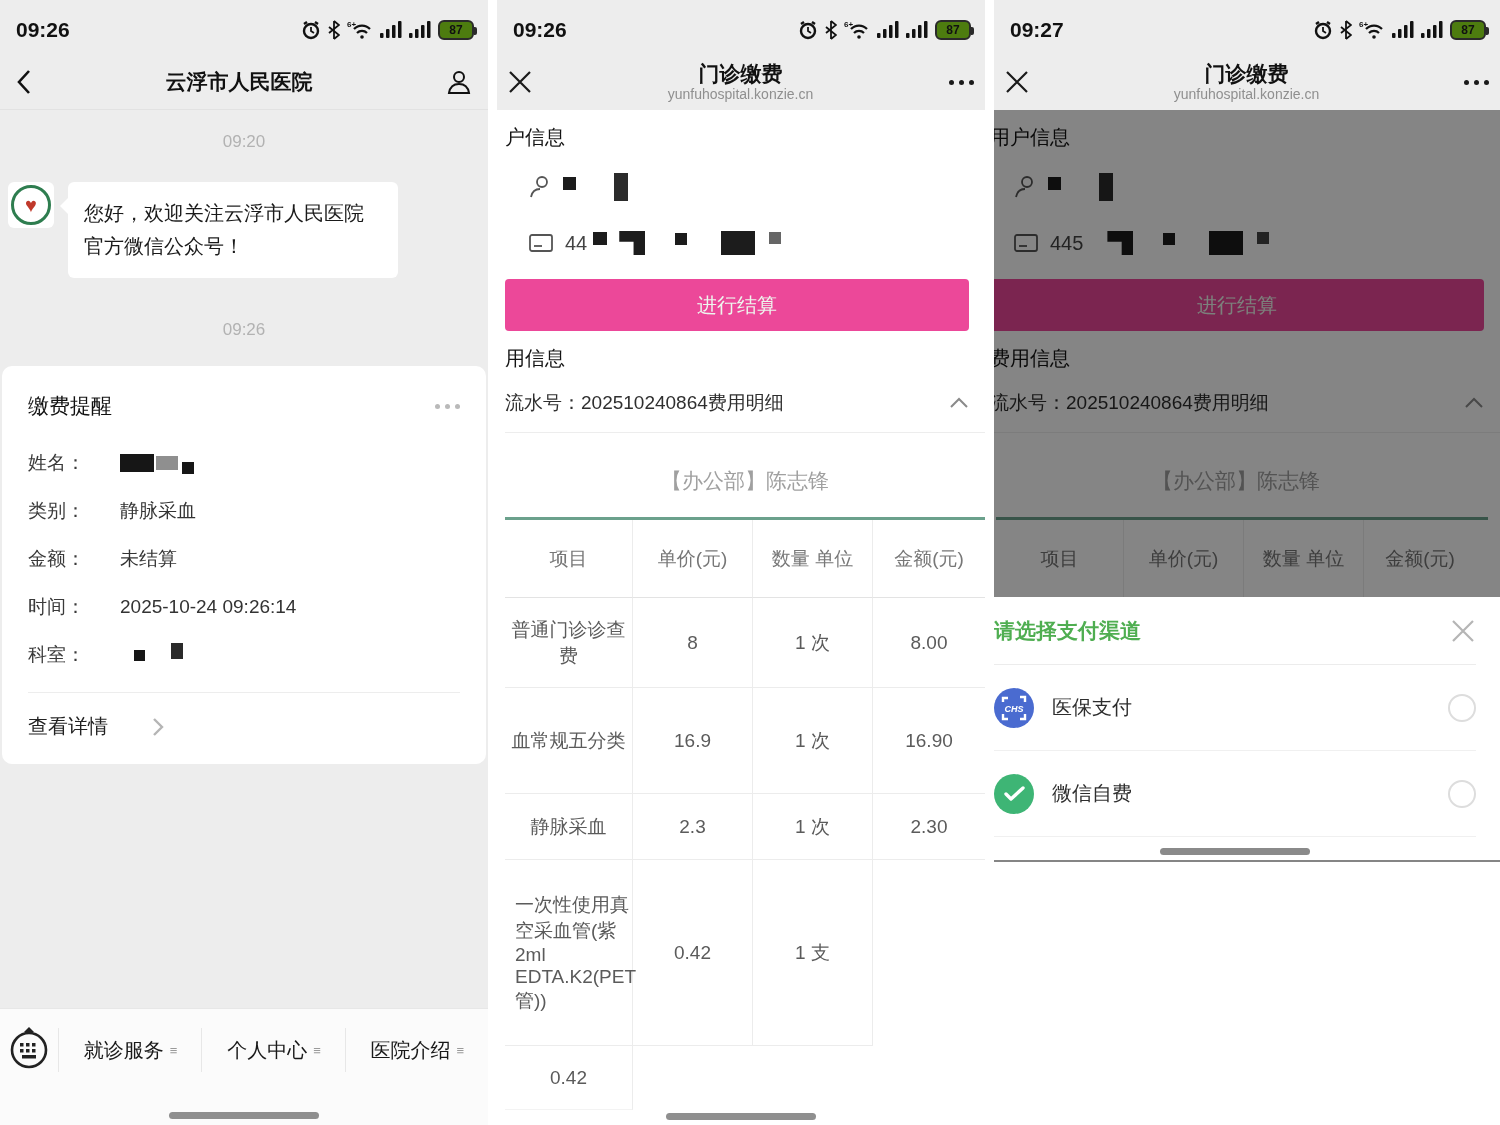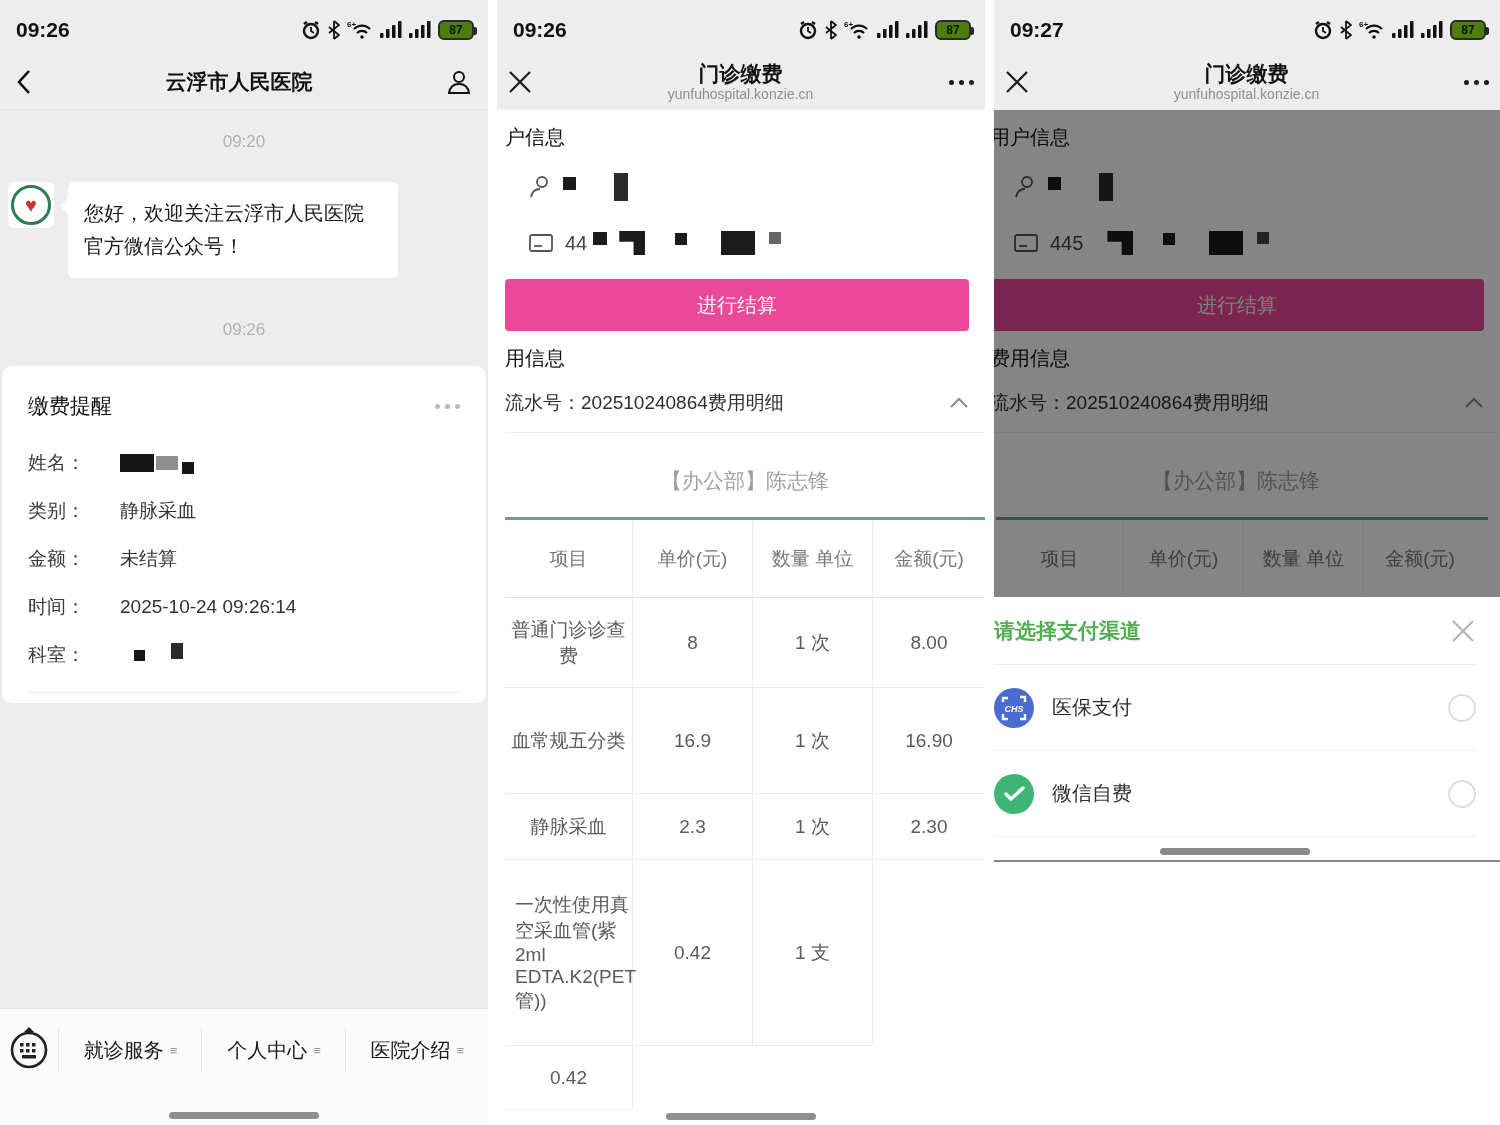--- a/index.html
+++ b/index.html
@@ -178,20 +178,26 @@
       <div class="nc-field">
         <span class="lbl">时间：</span>
         <span>2025-10-24 09:26:14</span>
       </div>
       <div class="nc-field">
         <span class="lbl">科室：</span>
         <span class="redact" style="width:11px;height:11px;background:#161616;margin-left:14px;"></span>
         <span class="redact" style="width:12px;height:16px;background:#2a2a2a;margin-left:26px;margin-bottom:8px;"></span>
       </div>
       <div class="nc-divider"></div>
+      <div class="nc-footer">
+        <span>查看详情</span>
+        <svg width="12" height="20" viewBox="0 0 12 20" style="margin-left:44px;">
+            <path d="M2 2l8 8-8 8" stroke="#b5b5b5" stroke-width="2.4" fill="none"></path>
+          </svg>
+      </div>
     </div>
 
     <div class="chat-footer">
       <div class="menu-row">
         <div class="kb-wrap">
           <span class="tri"></span>
           <svg width="44" height="44" viewBox="0 0 44 44">
               <circle cx="22" cy="22" r="17" fill="none" stroke="#222" stroke-width="2.6"></circle>
               <rect x="13" y="15" width="3.5" height="3.5" fill="#222"></rect>
               <rect x="19" y="15" width="3.5" height="3.5" fill="#222"></rect>

